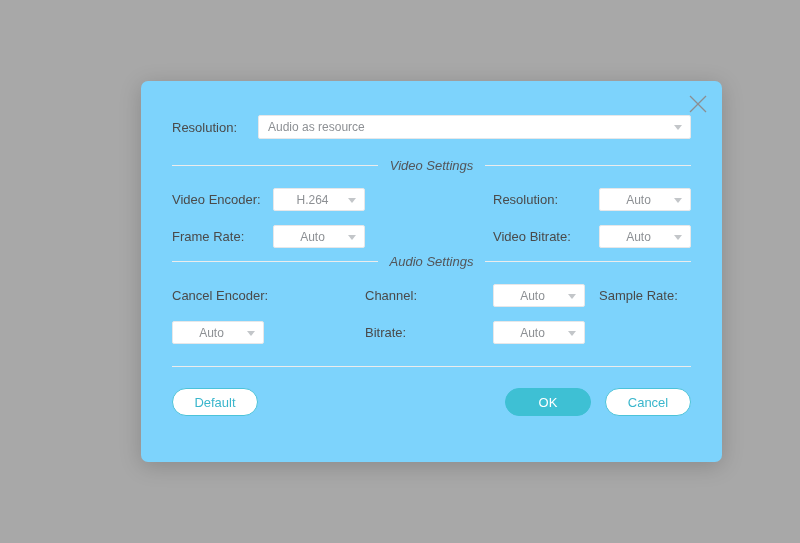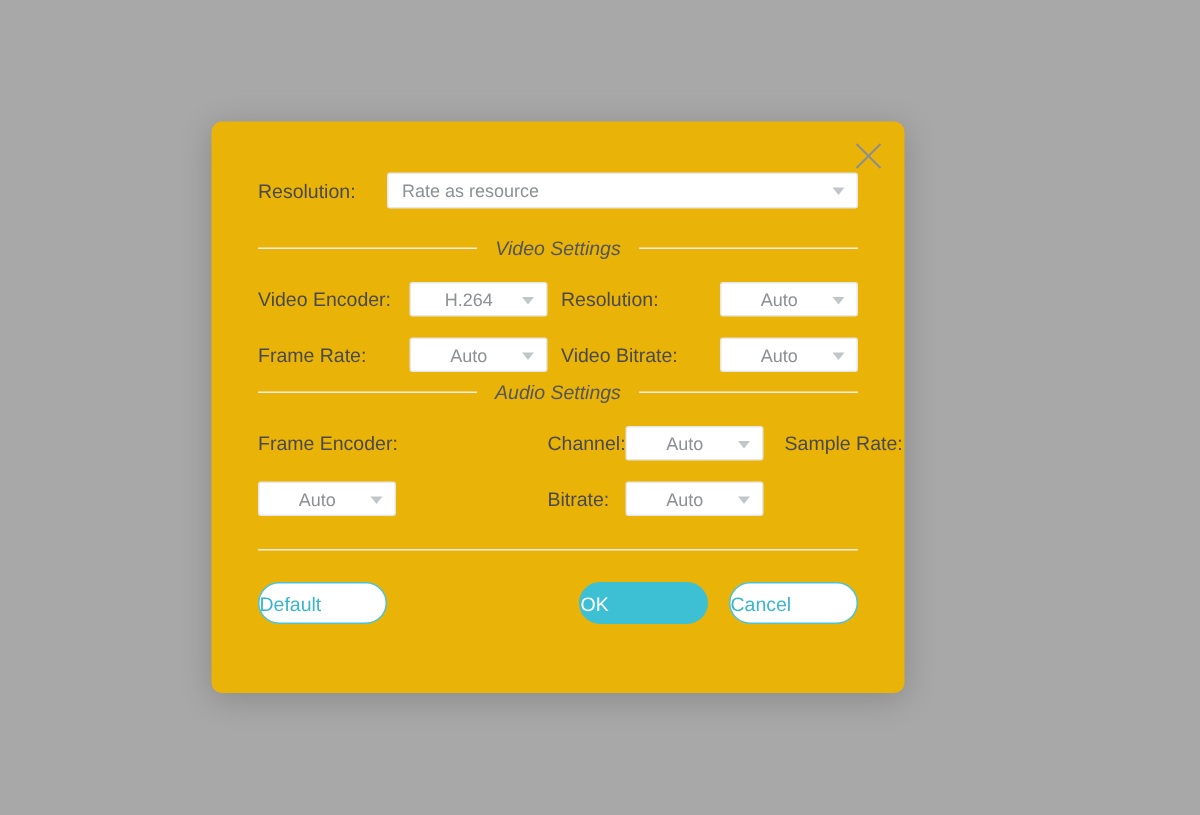--- a/index.html
+++ b/index.html
@@ -236,23 +236,23 @@
     align-items: center;
     justify-content: center;
     cursor: pointer;
   }
 
   
   .modal {
     position: absolute;
     left: 141px;
     top: 81px;
-    width: 462px;
+    width: 581px;
     height: 381px;
-    background: #eab308;
+    background: #7dd3fc;
     border-radius: 7px;
     z-index: 20;
     box-shadow: 0 4px 22px rgba(0,0,0,.18);
   }
 
   .modal-close {
     position: absolute;
     top: 8px;
     right: 9px;
     width: 30px;
@@ -352,21 +352,21 @@
     display: flex;
     align-items: center;
   }
 
   .btn {
     height: 28px;
     border-radius: 14px;
     font-size: 13px;
     display: flex;
     align-items: center;
-    justify-content: flex-start;
+    justify-content: center;
     cursor: pointer;
   }
   .btn-outline {
     width: 86px;
     border: 1px solid #4cc3d9;
     color: #3ab6cc;
     background: #fff;
   }
   .btn-primary {
     width: 86px;
@@ -473,21 +473,21 @@
         <line x1="3" y1="3" x2="19" y2="19" stroke="#8b8e91" stroke-width="1.3"></line>
         <line x1="19" y1="3" x2="3" y2="19" stroke="#8b8e91" stroke-width="1.3"></line>
       </svg>
     </div>
 
     <div class="modal-body">
 
       <div class="row-top">
         <span class="label label-top">Resolution:</span>
         <div class="select select-wide">
-          <span>Rate as resource</span>
+          <span>Audio as resource</span>
           <span class="caret"></span>
         </div>
       </div>
 
       <div class="section-div">
         <span class="line"></span>
         <span class="txt">Video Settings</span>
         <span class="line"></span>
       </div>
 
@@ -517,21 +517,21 @@
         </div>
       </div>
 
       <div class="section-div">
         <span class="line"></span>
         <span class="txt">Audio Settings</span>
         <span class="line"></span>
       </div>
 
       <div class="grid">
-        <span class="label">Frame Encoder:</span>
+        <span class="label">Cancel Encoder:</span>
         <span class="spacer"></span>
         <span class="label">Channel:</span>
         <div class="select select-sm">
           <span>Auto</span>
           <span class="caret"></span>
         </div>
 
         <span class="label">Sample Rate:</span>
         <div class="select select-sm">
           <span>Auto</span>

